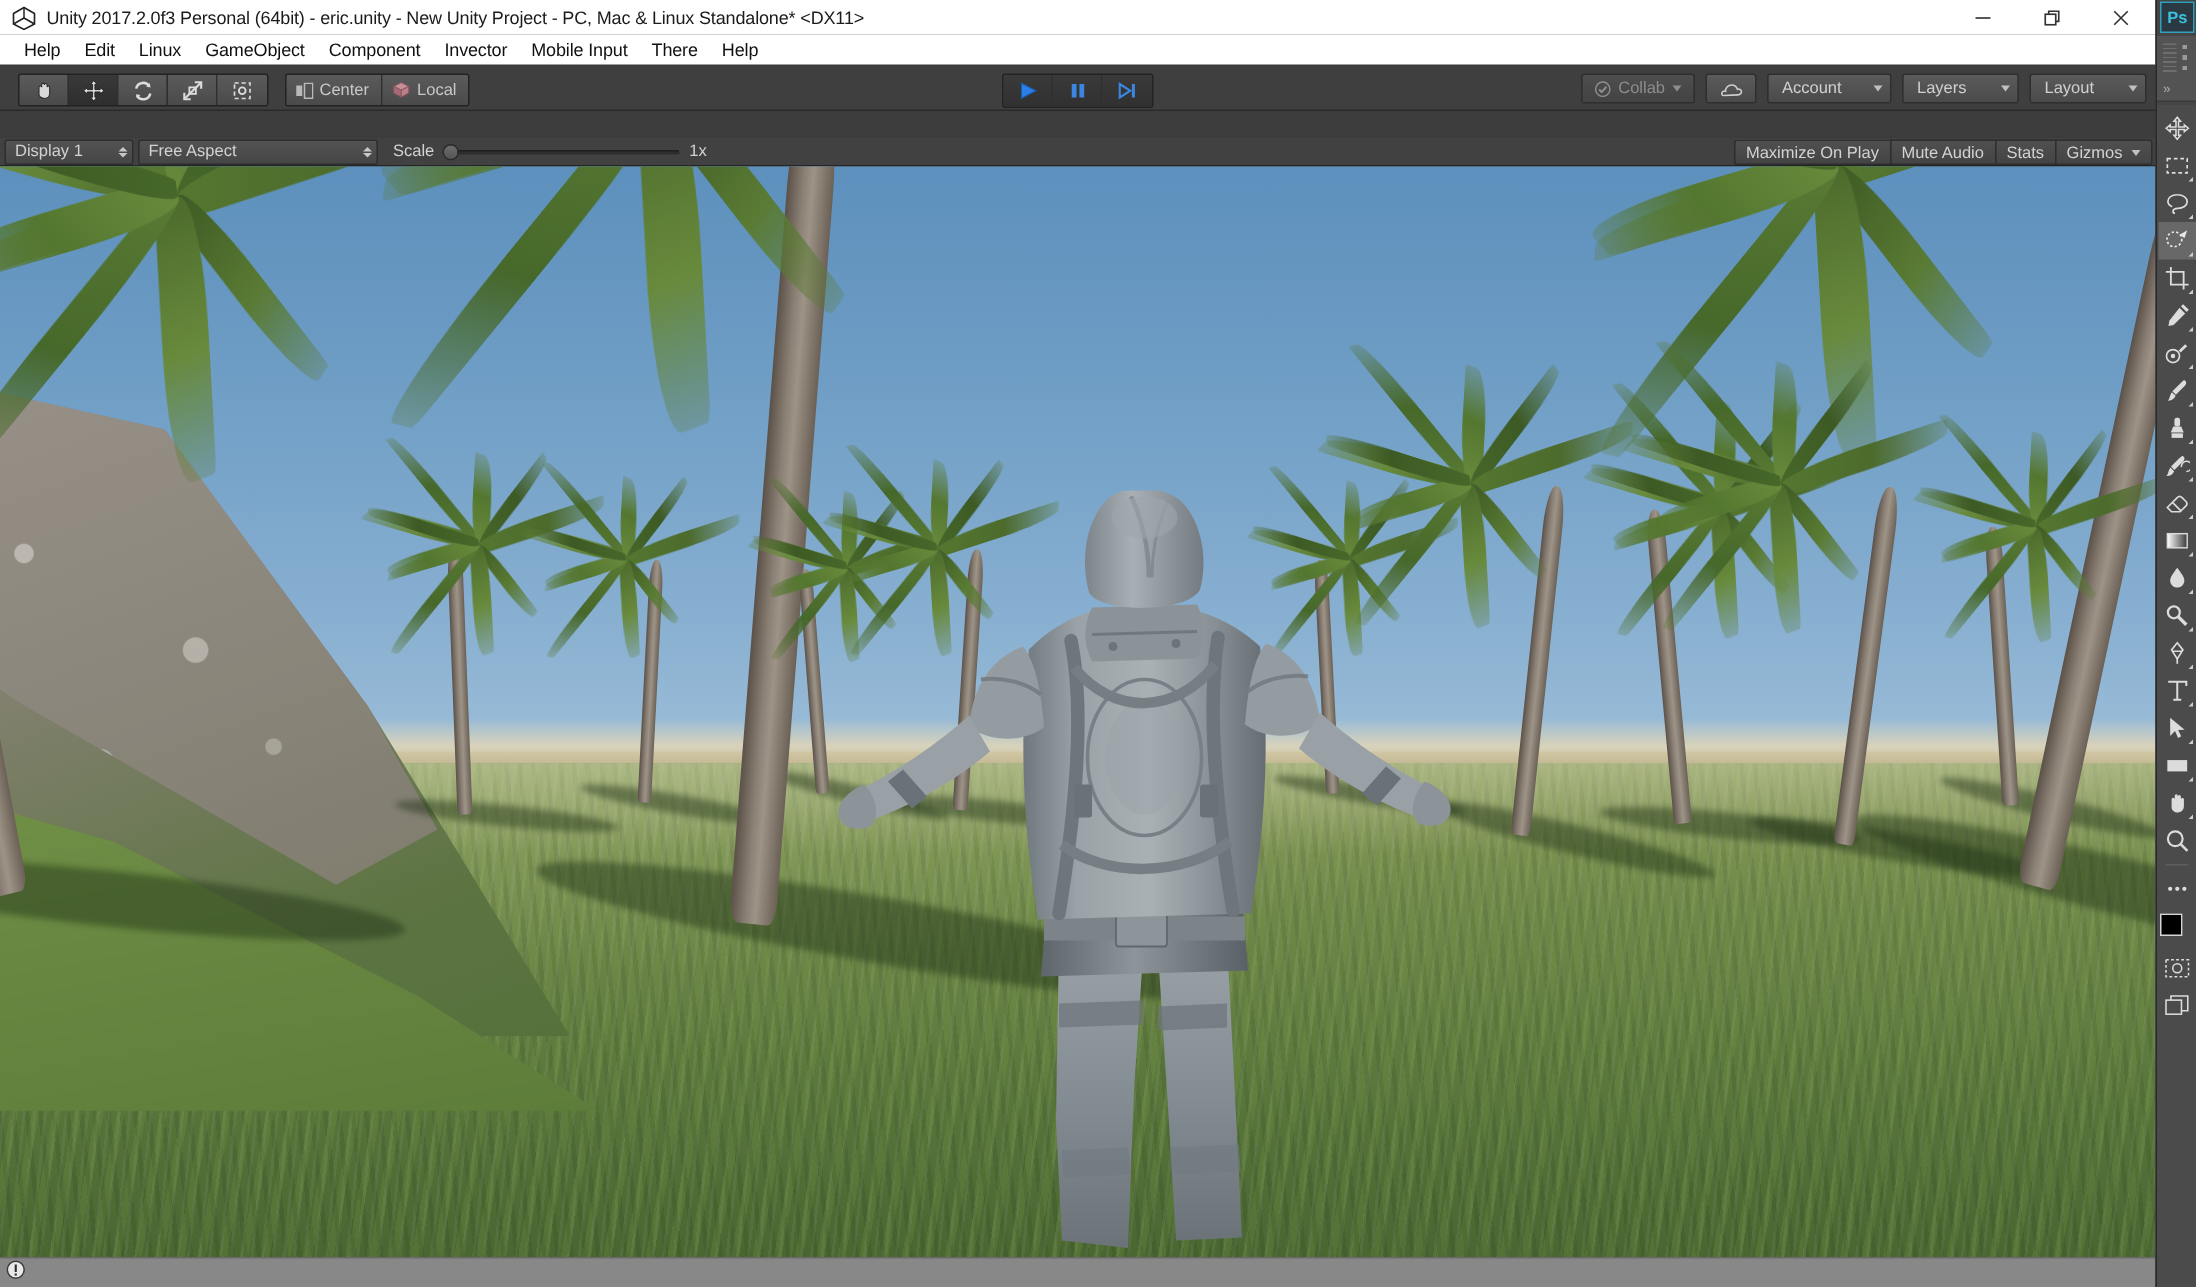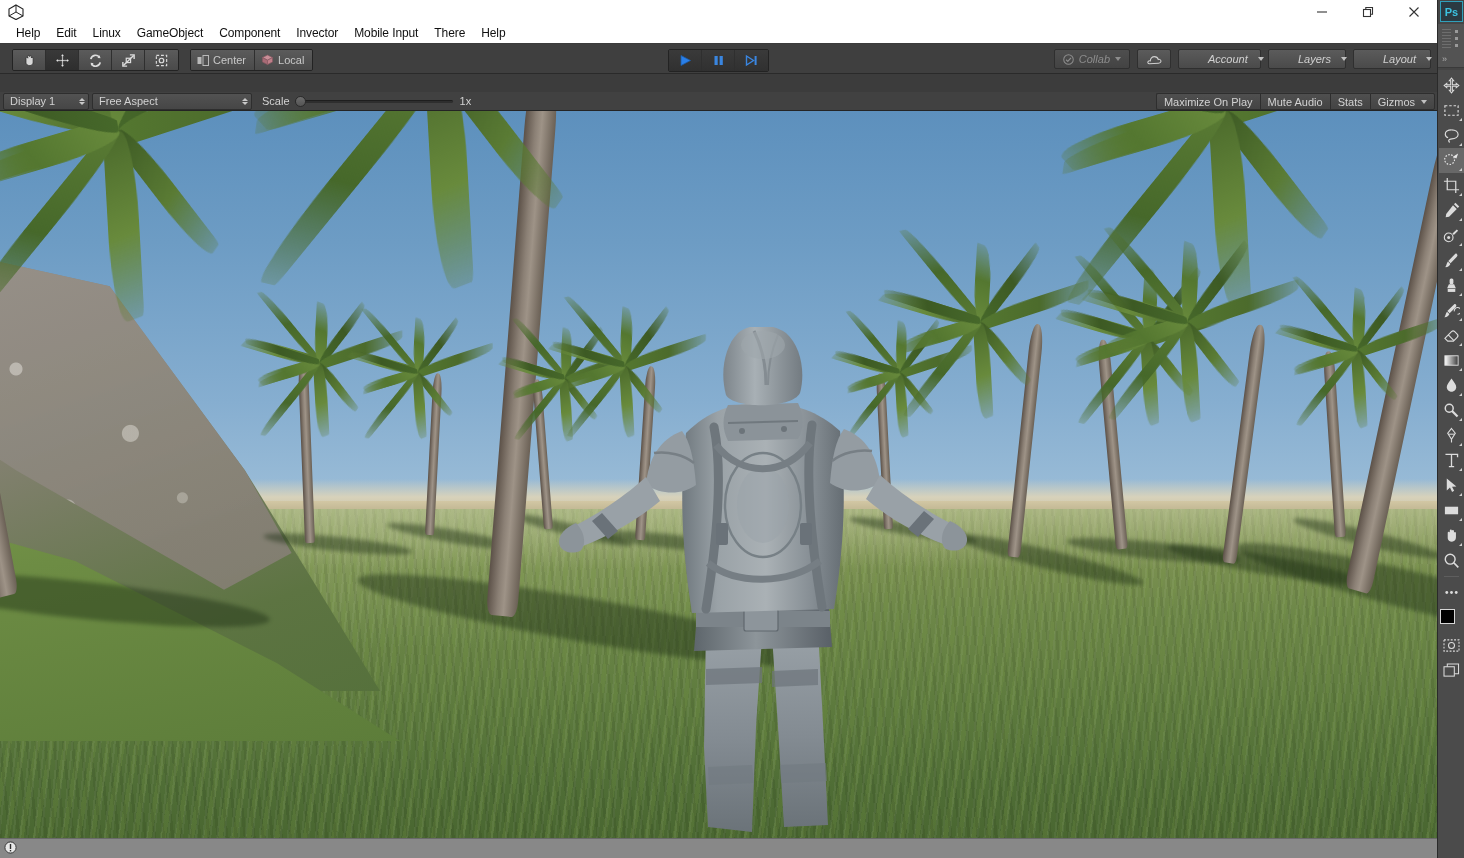--- a/index.html
+++ b/index.html
@@ -86,40 +86,40 @@
     width: 33px; height: 21px;
     background: linear-gradient(#4e4e4e, #404040);
     border-right: 1px solid #2f2f2f;
     display: flex; align-items: center; justify-content: center;
   }
   .pbtn:last-child { border-right: none; }
   .pbtn.active { background: linear-gradient(#3a3a3a, #303030); }
 
   .right-tools {
     position: absolute; right: 6px; top: 5px;
-    display: flex; align-items: center; gap: 7px; font-style: italic;
+    display: flex; align-items: center; gap: 7px;
   }
   .collab {
     height: 20px; padding: 0 8px; border: 1px solid #2f2f2f; border-radius: 2px;
     background: linear-gradient(#4e4e4e, #434343);
     display: flex; align-items: center; gap: 5px;
     font-size: 11px; color: #8d8d8d;
   }
   .cloud-btn {
     width: 34px; height: 20px; border: 1px solid #2f2f2f; border-radius: 2px;
     background: linear-gradient(#5b5b5b, #4a4a4a);
     display: flex; align-items: center; justify-content: center;
   }
   .ddbtn {
     height: 20px; border: 1px solid #2f2f2f; border-radius: 2px;
     background: linear-gradient(#5b5b5b, #4a4a4a);
     display: flex; align-items: center; justify-content: space-between;
     padding: 0 5px 0 9px; font-size: 11px; color: #d0d0d0;
   }
-  .ddbtn .cap { padding-right: 10px; margin-left: 20px; }
+  .ddbtn .cap { padding-right: 10px; }
   .caret {
     width: 0; height: 0; border-left: 3px solid transparent;
     border-right: 3px solid transparent; border-top: 4px solid #c0c0c0;
   }
 
   
   .panel-tabrow {
     position: absolute; left: 0; top: 74px; width: 1437px; height: 18px;
     background: #3b3b3b; border-bottom: 1px solid #2b2b2b;
   }
@@ -358,20 +358,21 @@
 
 <div id="app">
 
   <div class="titlebar">
     <span class="title-icon">
       <svg width="18" height="16" viewBox="0 0 18 16">
         <path d="M9 1 L16 5 L16 12 L9 15.6 L2 12 L2 5 Z" fill="none" stroke="#222" stroke-width="1.1"></path>
         <path d="M9 1 L9 8 L2 12 M9 8 L16 12" fill="none" stroke="#222" stroke-width="1"></path>
       </svg>
     </span>
+    <span class="title-text">Unity 2017.2.0f3 Personal (64bit) - eric.unity - New Unity Project - PC, Mac &amp; Linux Standalone* &lt;DX11&gt;</span>
     <div class="winbtns">
       <span class="winbtn">
         <svg width="12" height="12" viewBox="0 0 12 12">
             <path d="M1 6 H11" stroke="#333" stroke-width="1.1"></path>
           </svg>
       </span>
       <span class="winbtn">
         <svg width="12" height="12" viewBox="0 0 12 12">
           <rect x="1.5" y="3.5" width="7" height="7" fill="none" stroke="#333" stroke-width="1.1"></rect>
           <path d="M3.8 3.5 V1.5 H10.5 V8.2 H8.6" fill="none" stroke="#333" stroke-width="1.1"></path>

